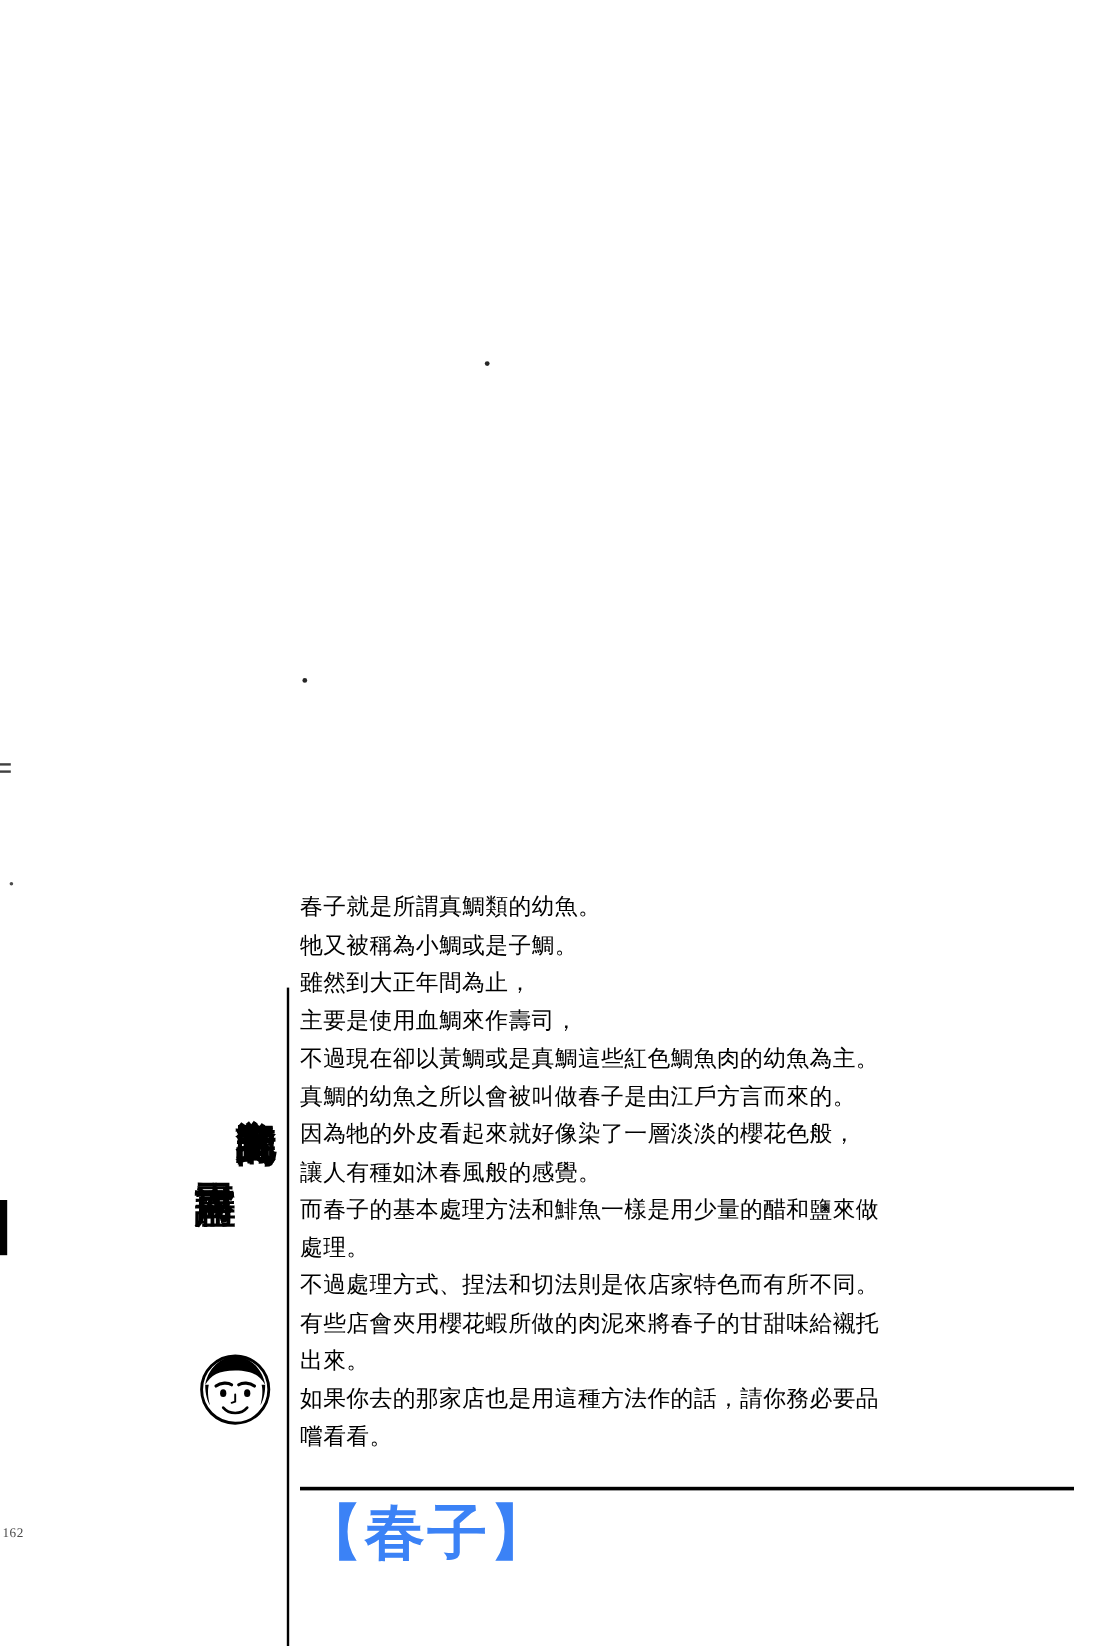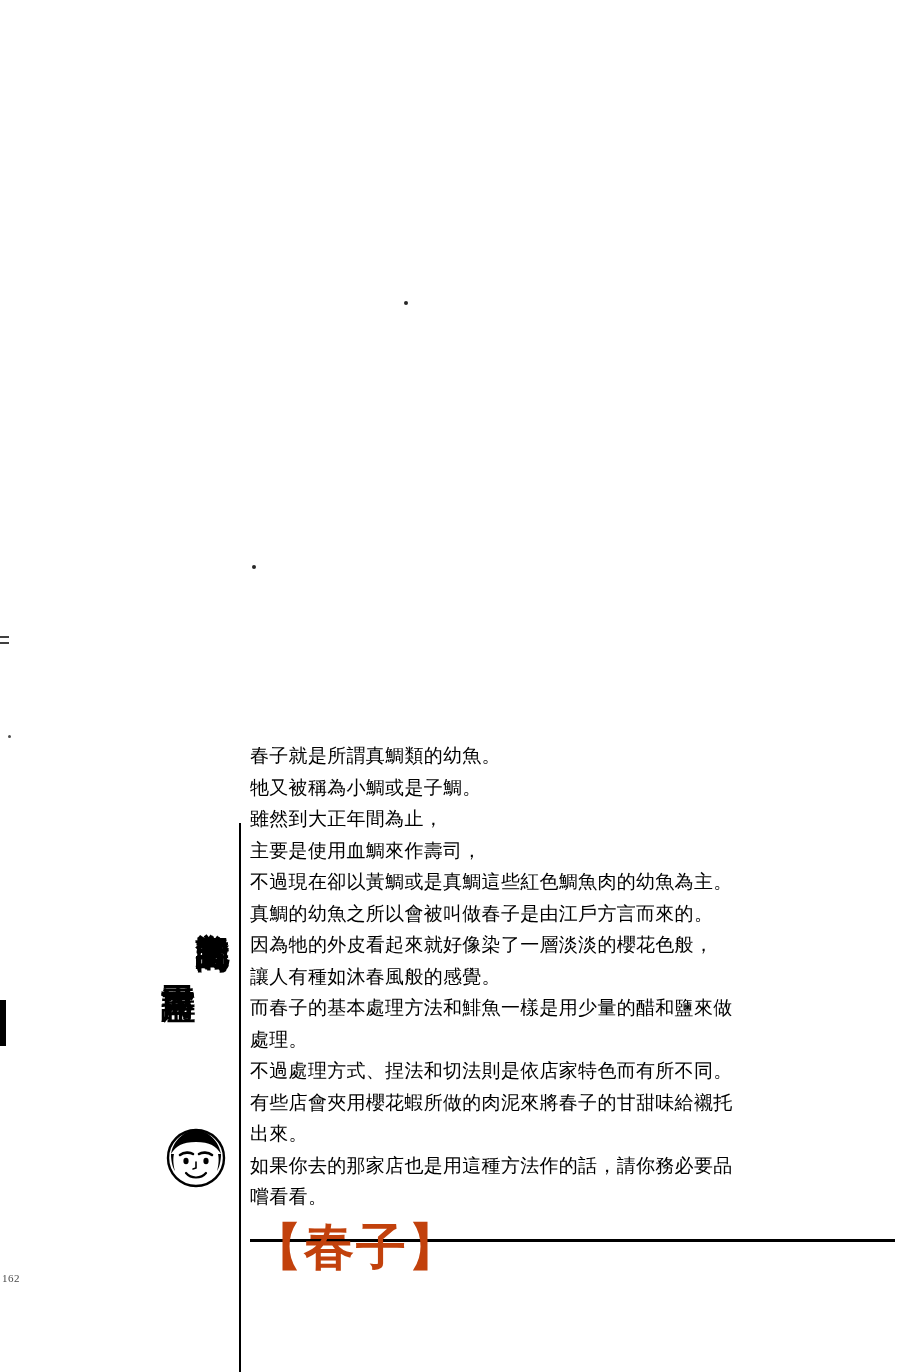--- a/index.html
+++ b/index.html
@@ -112,27 +112,27 @@
     left: 250px;
     top: 1239px;
     width: 645px;
     height: 3px;
     background: #000000;
   }
 
   .section-heading {
     position: absolute;
     left: 252px;
-    top: 1216px;
-    font-family: Liberation Serif, serif;
+    top: 1251px;
+    font-family: Liberation Mono, monospace;
     font-weight: 700;
     font-size: 50px;
     line-height: 62px;
     letter-spacing: 2px;
-    color: #c2410c;
+    color: #3b82f6;
   }
 </style>
 </head>
 <body>
 
 <div class="page">
 
   <div class="scan-mark speck-a"></div>
   <div class="scan-mark speck-b"></div>
   <div class="scan-mark speck-c"></div>

